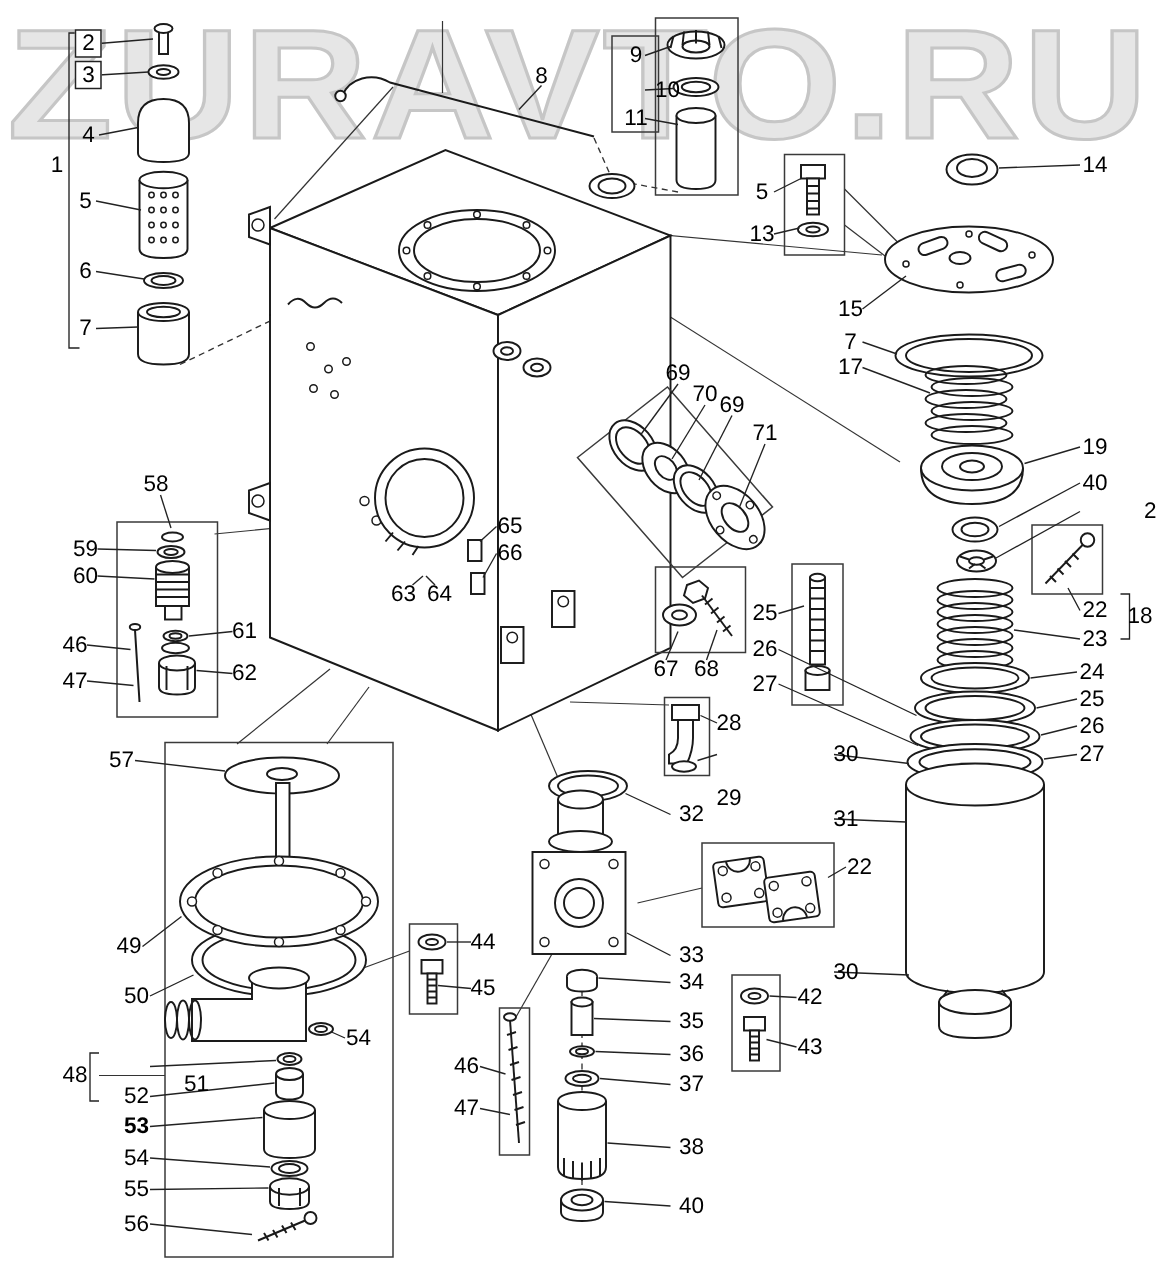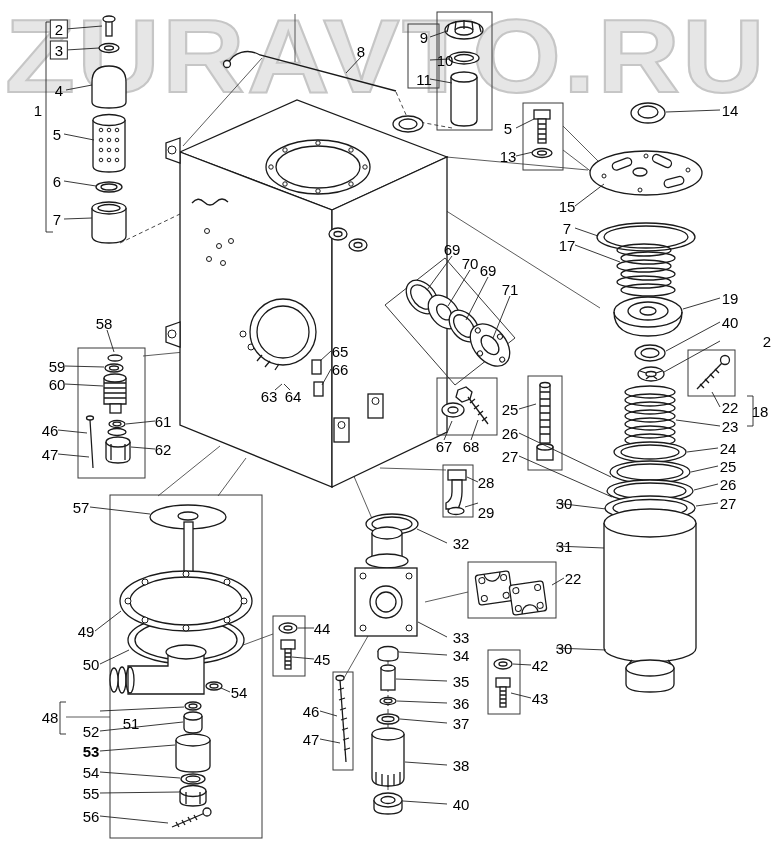--- a/index.html
+++ b/index.html
@@ -559,21 +559,21 @@
       <div class="callout" style="left: 340px; top: 351px;">65</div>
       <div class="callout" style="left: 340px; top: 369px;">66</div>
       <div class="callout" style="left: 269px; top: 396px;">63</div>
       <div class="callout" style="left: 293px; top: 396px;">64</div>
       <div class="callout" style="left: 444px; top: 446px;">67</div>
       <div class="callout" style="left: 471px; top: 446px;">68</div>
       <div class="callout" style="left: 510px; top: 409px;">25</div>
       <div class="callout" style="left: 510px; top: 433px;">26</div>
       <div class="callout" style="left: 510px; top: 456px;">27</div>
       <div class="callout" style="left: 486px; top: 482px;">28</div>
-      <div class="callout" style="left: 486px; top: 512px; text-align: center;">29</div>
+      <div class="callout" style="left: 486px; top: 532px; text-align: center;">29</div>
       <div class="callout" style="left: 564px; top: 503px;">30</div>
       <div class="callout" style="left: 564px; top: 546px;">31</div>
       <div class="callout" style="left: 564px; top: 648px;">30</div>
       <div class="callout" style="left: 461px; top: 543px; text-align: center;">32</div>
       <div class="callout" style="left: 573px; top: 578px;">22</div>
       <div class="callout" style="left: 461px; top: 637px;">33</div>
       <div class="callout" style="left: 461px; top: 655px;">34</div>
       <div class="callout" style="left: 461px; top: 681px;">35</div>
       <div class="callout" style="left: 461px; top: 703px;">36</div>
       <div class="callout" style="left: 461px; top: 723px;">37</div>

